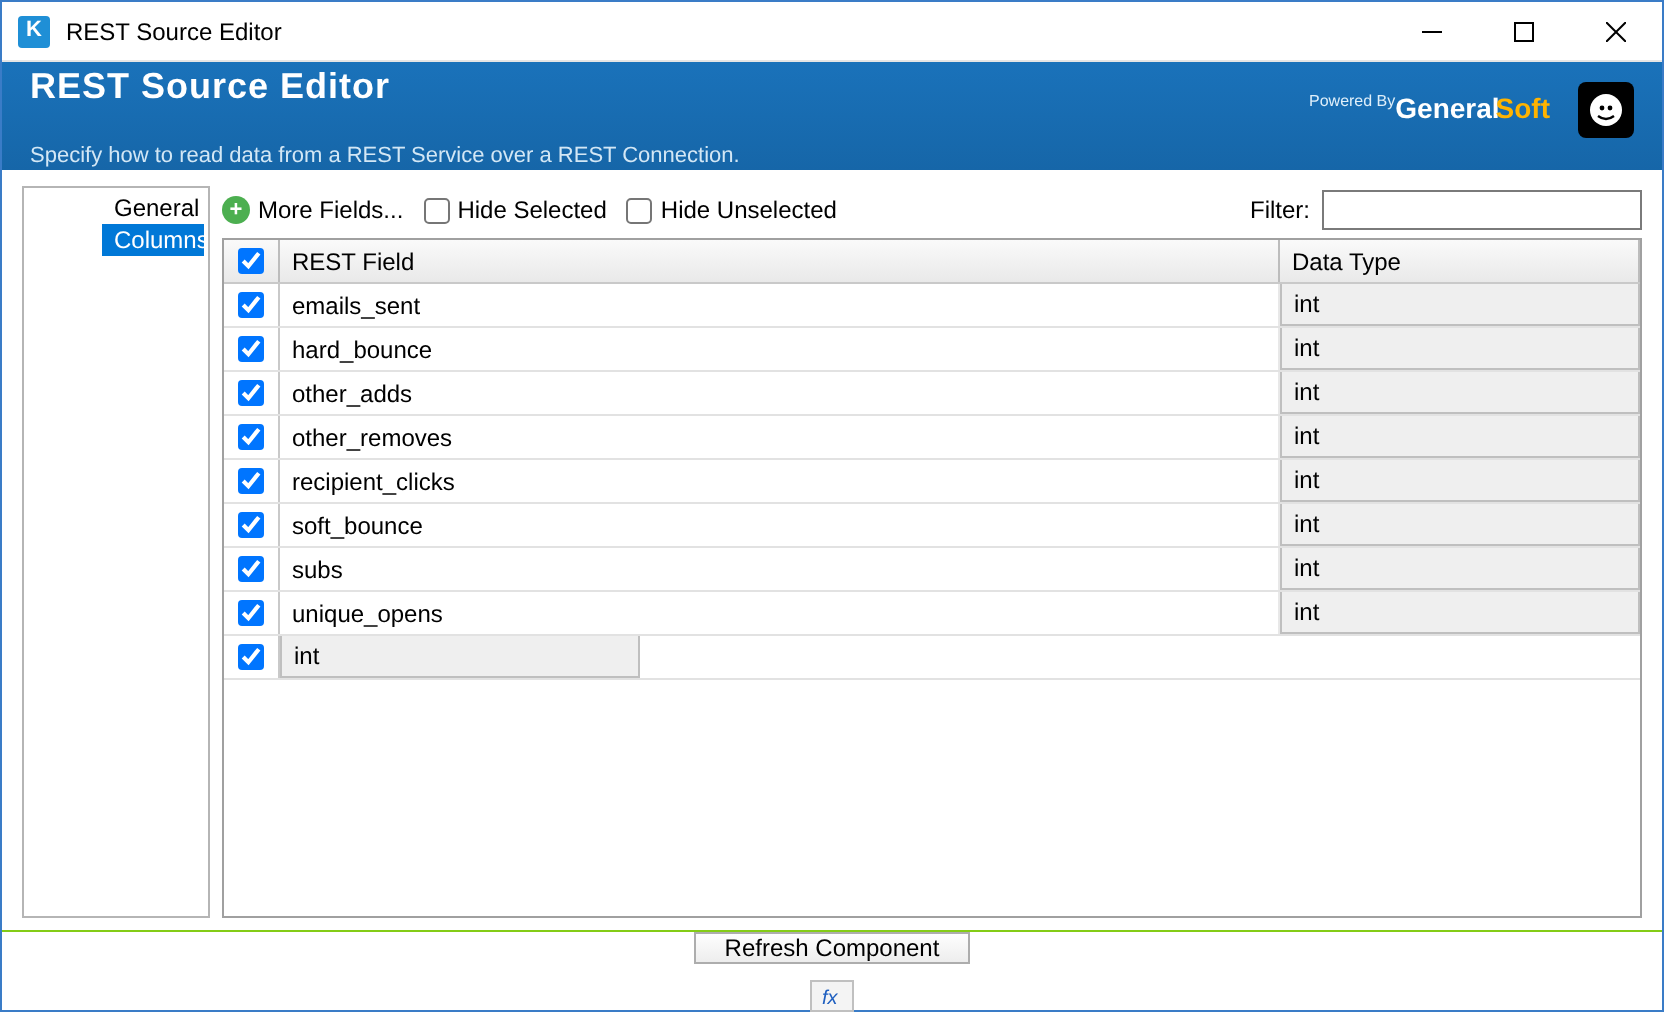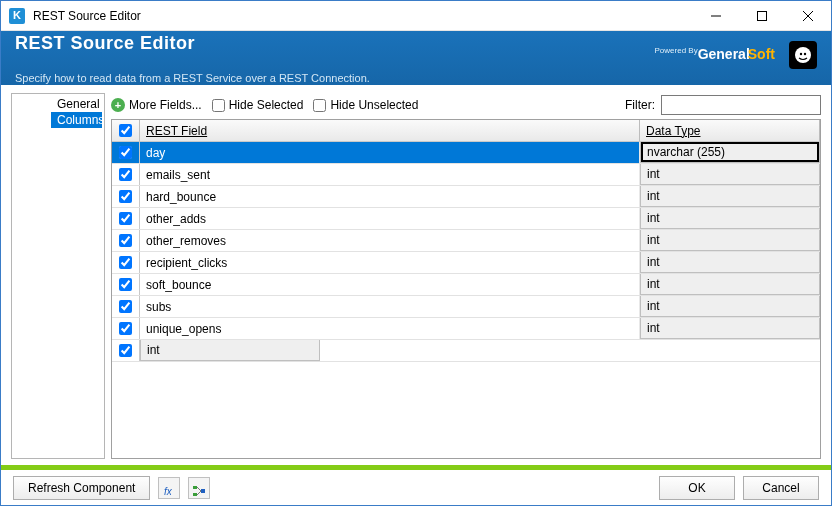--- a/index.html
+++ b/index.html
@@ -33,35 +33,35 @@
   .toolbar { display:flex; align-items:center; gap:10px; height:24px; margin-bottom:2px; }
   .morefields { display:flex; align-items:center; gap:4px; cursor:pointer; }
   .plus-icon { width:14px; height:14px; border-radius:50%; background:#4caf50; color:#fff; display:flex; align-items:center; justify-content:center; font-size:11px; font-weight:bold; }
   .chk { display:flex; align-items:center; gap:4px; }
   .chk input { width:13px; height:13px; margin:0; }
   .toolbar .flex { flex:1; }
   .filterbox { display:flex; align-items:center; gap:6px; }
   .filterbox input { width:160px; height:20px; border:1px solid #7a7a7a; padding:0 4px; font-family:inherit; font-size:12px; }
 
   .grid { flex:1; border:1px solid #a0a0a0; display:flex; flex-direction:column; overflow:hidden; background:#fff; }
-  .grid-header { display:flex; background:#f0f0f0; border-bottom:1px solid #c9c9c9; height:22px;text-decoration:underline; }
+  .grid-header { display:flex; background:#f0f0f0; border-bottom:1px solid #c9c9c9; height:22px; }
   .col-chk { width:28px; border-right:1px solid #c9c9c9; display:flex; align-items:center; justify-content:center; }
   .col-field { flex:1; border-right:1px solid #c9c9c9; display:flex; align-items:center; padding:0 6px; }
   .col-type { width:180px; display:flex; align-items:center; padding:0 6px; }
   .grid-header .col-chk, .grid-header .col-field, .grid-header .col-type { background:linear-gradient(#fafafa,#e9e9e9); border-right:1px solid #bcbcbc; }
   .grid-rows { flex:1; overflow:auto; }
   .row { display:flex; height:22px; border-bottom:1px solid #e2e2e2; }
   .row .col-field, .row .col-type { border-right:1px solid #e8e8e8; }
   .row .col-type { border:1px solid #bfbfbf; border-top:none; background:#efefef; }
   .row.selected { background:#0078d7; color:#fff; }
   .row.selected .col-type { background:#efefef; color:#000; position:relative; }
   .row.selected .col-type::after { content:""; position:absolute; inset:0; border:2px solid #000; pointer-events:none; }
   .col-chk input { width:13px; height:13px; margin:0; }
 
-  .footer { height:40px; border-top:5px solid #84cc16; display:flex; align-items:center; padding:0 12px; gap:8px; margin-top:6px; }
+  .footer { height:40px; border-top:1px solid #84cc16; display:flex; align-items:center; padding:0 12px; gap:8px; margin-top:6px;flex-direction:column; }
   .btn { height:24px; padding:0 14px; border:1px solid #adadad; background:linear-gradient(#fefefe,#ededed); cursor:default; min-width:76px; display:flex; align-items:center; justify-content:center; }
   .iconbtn { width:22px; height:22px; border:1px solid #c0c0c0; background:#f4f4f4; display:flex; align-items:flex-end; justify-content:center; cursor:pointer; }
   .footer .spacer { flex:1; }
 </style>
 </head>
 <body>
 
 <div class="window">
 
   <div class="titlebar">
@@ -138,27 +138,20 @@
 
       <div class="grid">
         <div class="grid-header">
           <div class="col-chk">
             <input type="checkbox" checked="" style="">
           </div>
           <div class="col-field">REST Field</div>
           <div class="col-type">Data Type</div>
         </div>
         <div class="grid-rows" id="grid-rows">
-            <div class="row selected">
-              <div class="col-chk">
-                <input type="checkbox" checked="" style="">
-              </div>
-              <div class="col-field">day</div>
-              <div class="col-type">nvarchar (255)</div>
-            </div>
             <div class="row">
               <div class="col-chk">
                 <input type="checkbox" checked="" style="">
               </div>
               <div class="col-field">emails_sent</div>
               <div class="col-type">int</div>
             </div>
             <div class="row">
               <div class="col-chk">
                 <input type="checkbox" checked="" style="">

